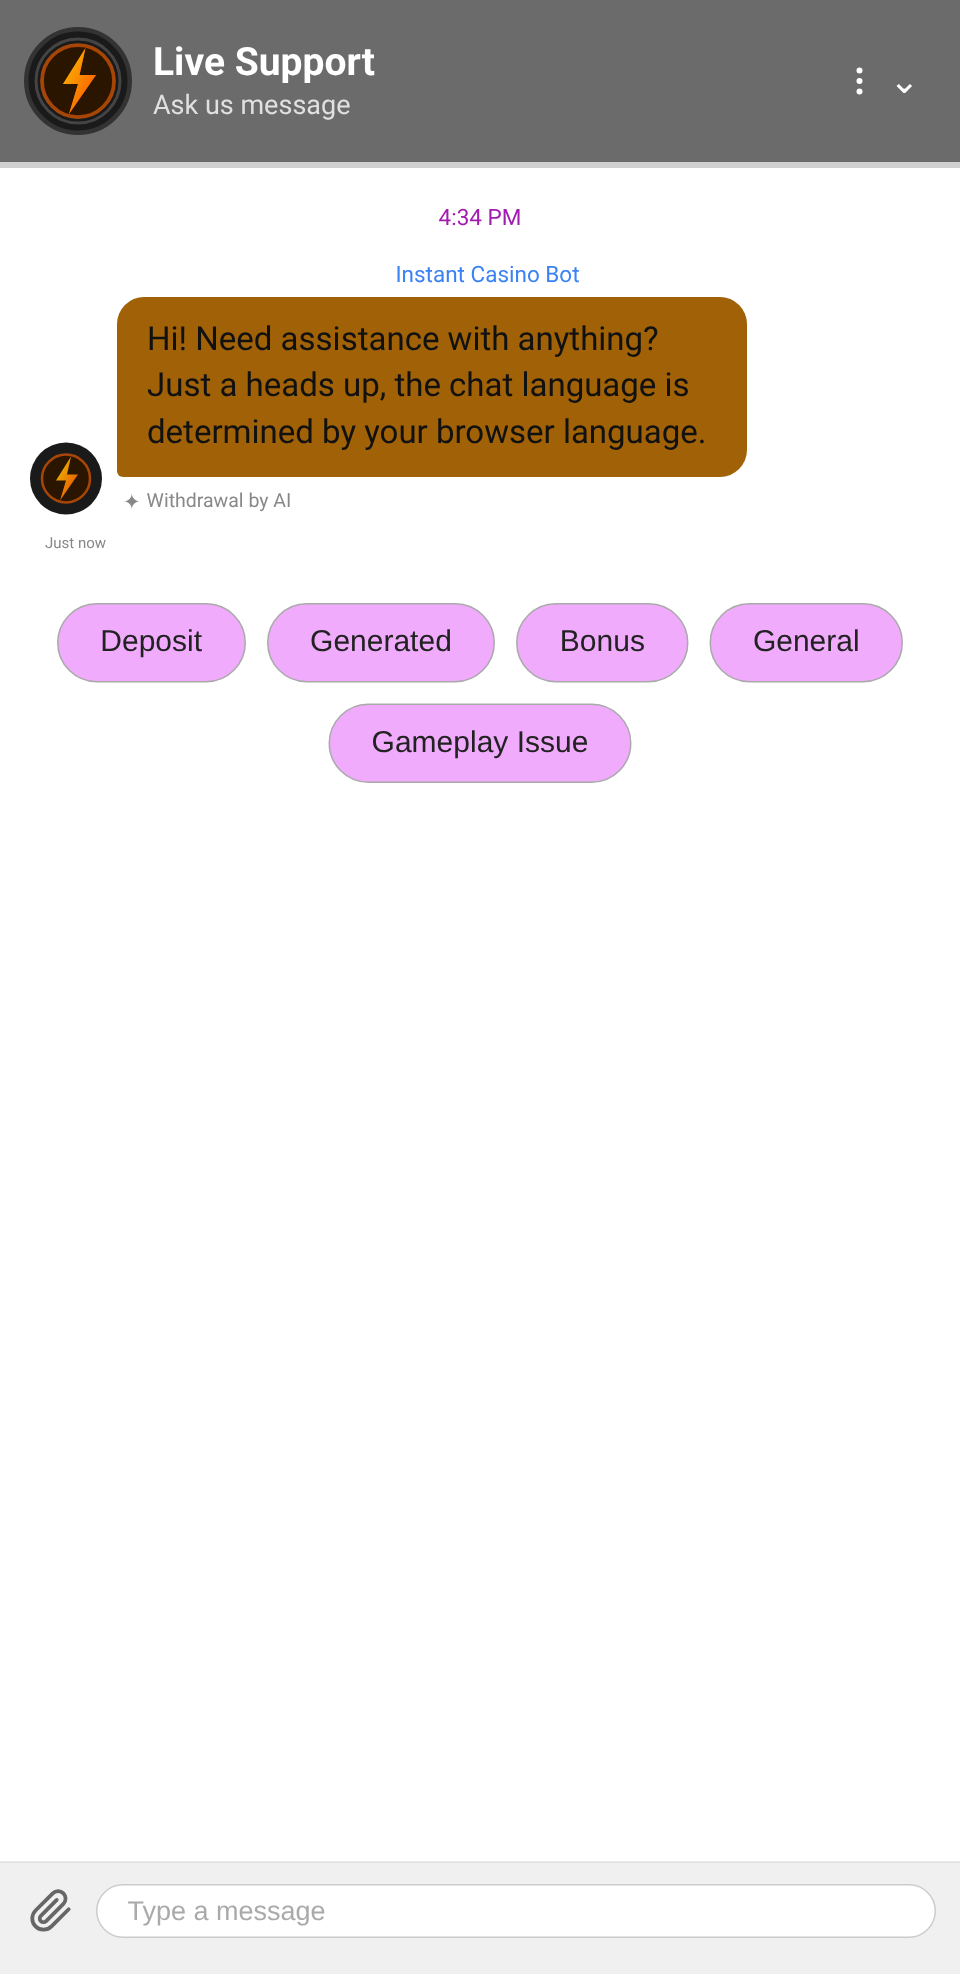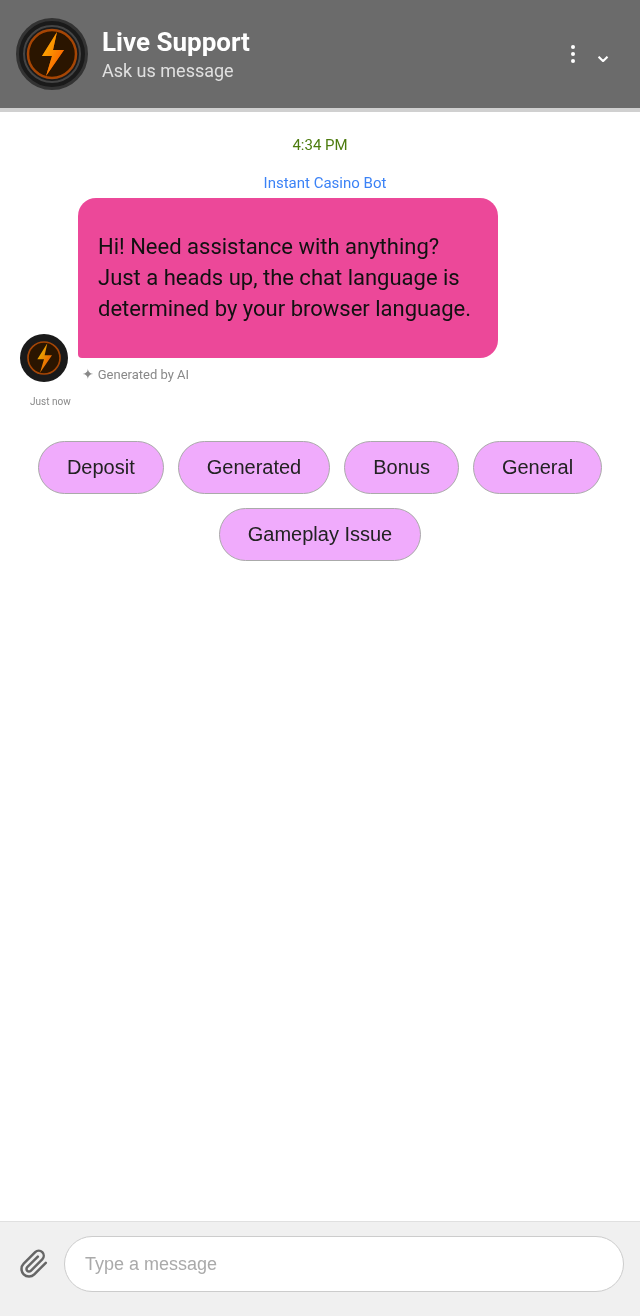--- a/index.html
+++ b/index.html
@@ -101,21 +101,21 @@
       flex: 1;
       background: #ffffff;
       padding: 24px 20px 20px 20px;
       display: flex;
       flex-direction: column;
       gap: 0;
     }
 
     .timestamp {
       text-align: center;
-      color: #4d7c0f;
+      color: #a21caf;
       font-size: 15px;
       margin-bottom: 20px;
     }
 
     .bot-sender-name {
       color: #3b82f6;
       font-size: 15px;
       margin-left: 10px;
       margin-bottom: 6px;
       text-align: center;
@@ -141,23 +141,23 @@
       align-self: flex-end;
     }
 
     .bot-bubble-wrapper {
       display: flex;
       flex-direction: column;
       max-width: 420px;
     }
 
     .bot-bubble {
-      background: #ec4899;
+      background: #a16207;
       border-radius: 18px 18px 18px 4px;
-      padding: 34px 20px;
+      padding: 14px 20px;
       font-size: 22px;
       color: #111111;
       line-height: 1.4;
     }
 
     .ai-label {
       color: #888888;
       font-size: 13px;
       margin-top: 8px;
       margin-left: 4px;
@@ -217,21 +217,21 @@
       width: 36px;
       height: 36px;
       display: flex;
       align-items: center;
       justify-content: center;
       cursor: pointer;
     }
 
     .message-input {
       flex: 1;
-      height: 56px;
+      height: 36px;
       border-radius: 50px;
       border: 1.5px solid #cccccc;
       background: #ffffff;
       padding: 0 20px;
       font-size: 18px;
       color: #999999;
       outline: none;
     }
 
     .message-input::placeholder {
@@ -295,21 +295,21 @@
           </linearGradient>
         </defs>
         <circle cx="30" cy="30" r="24" fill="none" stroke="#ff6600" stroke-width="2.5" opacity="0.6"></circle>
       </svg>
     </div>
 
     <div class="bot-bubble-wrapper">
       <div class="bot-bubble">Hi! Need assistance with anything? Just a heads up, the chat language is determined by your browser language.</div>
       <div class="ai-label">
         <span class="ai-sparkle">✦</span>
-        <span>Generated by AI</span>
+        <span>Withdrawal by AI</span>
       </div>
     </div>
   </div>
 
   <div class="just-now">Just now</div>
 
   <div class="quick-replies">
     <button class="quick-reply-btn">Deposit</button>
     <button class="quick-reply-btn">Generated</button>
     <button class="quick-reply-btn">Bonus</button>

